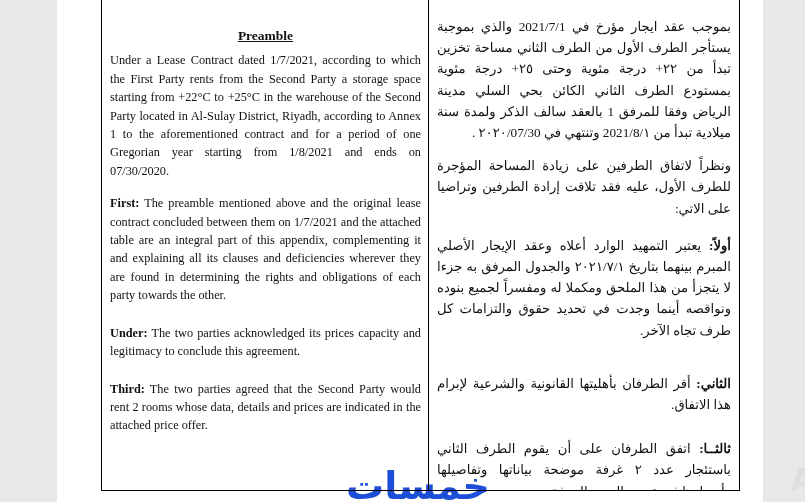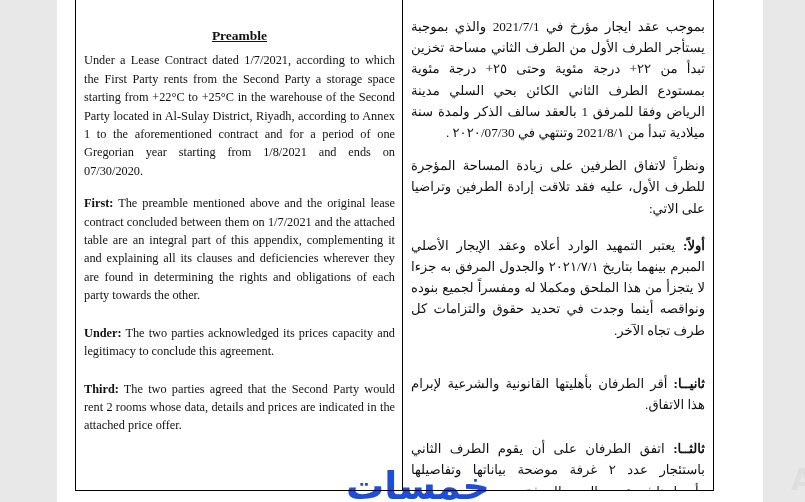--- a/index.html
+++ b/index.html
@@ -39,21 +39,21 @@
     left: 791px;
     top: 462px;
     font-family: "DejaVu Sans", sans-serif;
     font-size: 30px;
     font-weight: bold;
     color: #dedede;
     z-index: 0;
   }
   .contract-table {
     position: absolute;
-    left: 75px;
+    left: 101px;
     top: 0;
     width: 637px;
     height: 490px;
     border-left: 1px solid #000;
     border-right: 1px solid #000;
     border-bottom: 1px solid #000;
     display: flex;
     z-index: 1;
   }
   .col-en {
@@ -121,17 +121,17 @@
     <p class="p-en-1"><span>Under a Lease Contract dated 1/7/2021, according to which the First Party rents from the Second Party a storage space starting from +22°C to +25°C in the warehouse of the Second Party located in Al-Sulay District, Riyadh, according to Annex 1 to the aforementioned contract and for a period of one Gregorian year starting from 1/8/2021 and ends on 07/30/2020.</span></p>
     <p class="p-en-first"><span class="lead">First:</span> <span>The preamble mentioned above and the original lease contract concluded between them on 1/7/2021 and the attached table are an integral part of this appendix, complementing it and explaining all its clauses and deficiencies wherever they are found in determining the rights and obligations of each party towards the other.</span></p>
     <p class="p-en-second"><span class="lead">Under:</span> <span>The two parties acknowledged its prices capacity and legitimacy to conclude this agreement.</span></p>
     <p class="p-en-third"><span class="lead">Third:</span> <span>The two parties agreed that the Second Party would rent 2 rooms whose data, details and prices are indicated in the attached price offer.</span></p>
   </div>
 
   <div class="col-ar" dir="rtl" lang="ar">
     <p class="p-ar-1"><span>بموجب عقد ايجار مؤرخ في ‪2021/7/1‬ والذي بموجبة يستأجر الطرف الأول من الطرف الثاني مساحة تخزين تبدأ من ‪+٢٢‬ درجة مئوية وحتى ‪+٢٥‬ درجة مئوية بمستودع الطرف الثاني الكائن بحي السلي مدينة الرياض وفقا للمرفق 1 بالعقد سالف الذكر ولمدة سنة ميلادية تبدأ من ‪2021/8/١‬ وتنتهي في ‪٢٠٢٠/07/30‬ .</span></p>
     <p class="p-ar-2"><span>ونظراً لاتفاق الطرفين على زيادة المساحة المؤجرة للطرف الأول، عليه فقد تلاقت إرادة الطرفين وتراضيا على الاتي:</span></p>
     <p class="p-ar-3"><span class="lead">أولاً:</span> <span>يعتبر التمهيد الوارد أعلاه وعقد الإيجار الأصلي المبرم بينهما بتاريخ ‪٢٠٢١/٧/١‬ والجدول المرفق به جزءا لا يتجزأ من هذا الملحق ومكملا له ومفسراً لجميع بنوده ونواقصه أينما وجدت في تحديد حقوق والتزامات كل طرف تجاه الآخر.</span></p>
-    <p class="p-ar-4"><span class="lead">ثانيــا:</span> <span>أقر الطرفان بأهليتها القانونية والشرعية لإبرام هذا الاتفاق.</span></p>
+    <p class="p-ar-4"><span class="lead">الثاني:</span> <span>أقر الطرفان بأهليتها القانونية والشرعية لإبرام هذا الاتفاق.</span></p>
     <p class="p-ar-5"><span class="lead">ثالثــا:</span> <span>اتفق الطرفان على أن يقوم الطرف الثاني باستئجار عدد ٢ غرفة موضحة بياناتها وتفاصيلها وأسعارها في عرض السعر المرفق.</span></p>
   </div>
 
 </div>
 
 </body></html>

